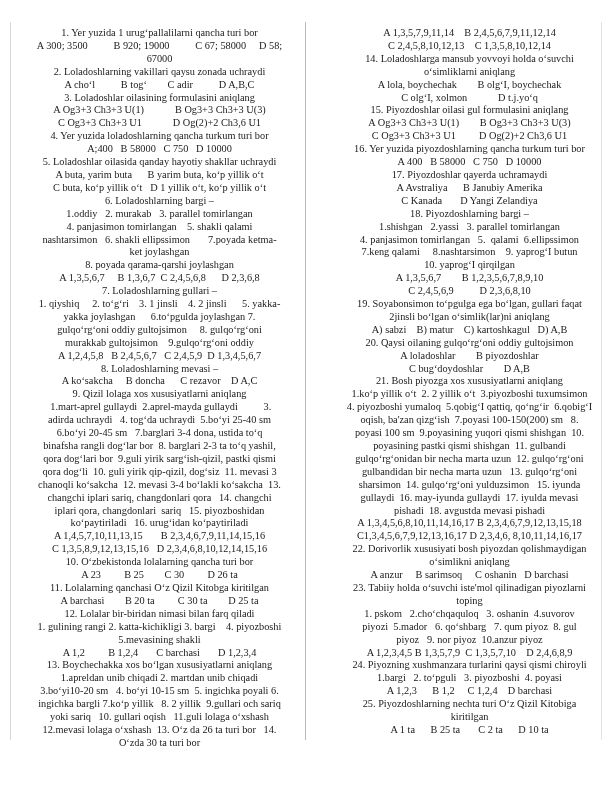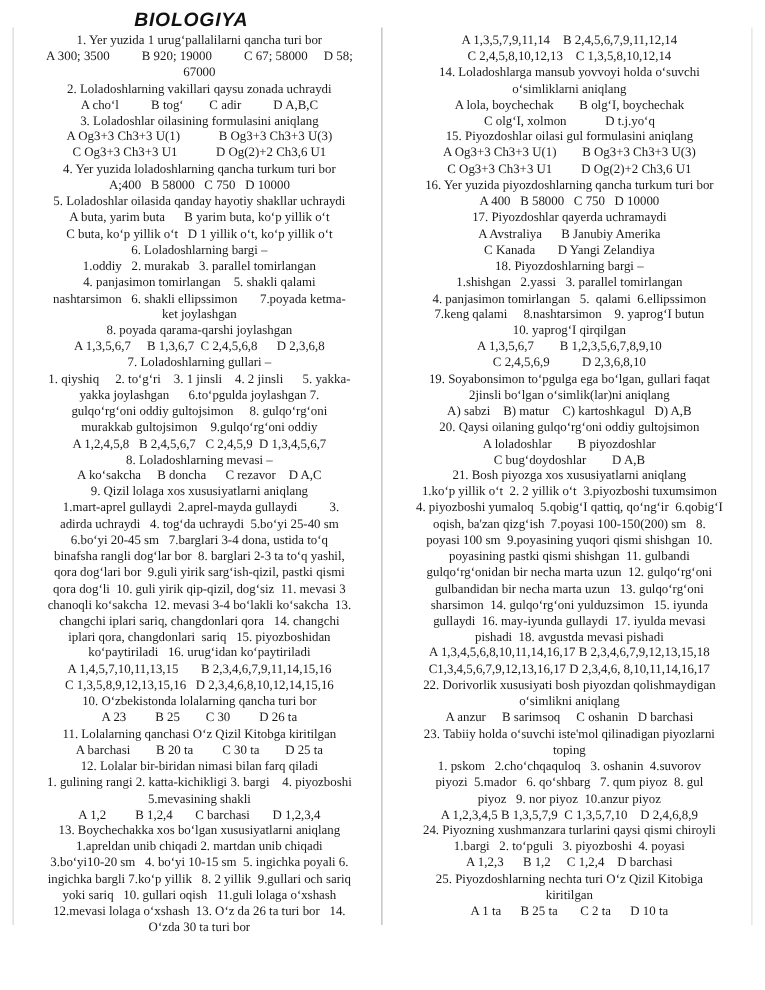--- a/index.html
+++ b/index.html
@@ -61,36 +61,35 @@
     line-height: 12.9px;
     text-align: center;
     white-space: pre-wrap;
     word-wrap: break-word;
   }
   .col-left {
     left: 22px;
     width: 275px;
   }
   .col-right {
-    left: 317px;
+    left: 331px;
     width: 277px;
   }
   .line {
     display: block;
     white-space: pre-wrap;
     min-height: 12.9px;
   }
 </style>
 </head>
 <body>
 
 <div class="page">
 
   <div class="frame-left"></div>
   <div class="frame-right"></div>
   <div class="col-divider"></div>
 
-  <div class="title">BIOLOGIYA</div>
 
   <div class="column col-left"><span class="line">1. Yer yuzida 1 urugʻpallalilarni qancha turi bor</span><span class="line">A 300; 3500          B 920; 19000          C 67; 58000     D 58;</span><span class="line">67000</span><span class="line">2. Loladoshlarning vakillari qaysu zonada uchraydi</span><span class="line">A choʻl          B togʻ        C adir          D A,B,C</span><span class="line">3. Loladoshlar oilasining formulasini aniqlang</span><span class="line">A Og3+3 Ch3+3 U(1)            B Og3+3 Ch3+3 U(3)</span><span class="line">C Og3+3 Ch3+3 U1            D Og(2)+2 Ch3,6 U1</span><span class="line">4. Yer yuzida loladoshlarning qancha turkum turi bor</span><span class="line">A;400   B 58000   C 750   D 10000</span><span class="line">5. Loladoshlar oilasida qanday hayotiy shakllar uchraydi</span><span class="line">A buta, yarim buta      B yarim buta, koʻp yillik oʻt</span><span class="line">C buta, koʻp yillik oʻt   D 1 yillik oʻt, koʻp yillik oʻt</span><span class="line">6. Loladoshlarning bargi –</span><span class="line">1.oddiy   2. murakab   3. parallel tomirlangan</span><span class="line">4. panjasimon tomirlangan    5. shakli qalami</span><span class="line">nashtarsimon   6. shakli ellipssimon       7.poyada ketma-</span><span class="line">ket joylashgan</span><span class="line">8. poyada qarama-qarshi joylashgan</span><span class="line">A 1,3,5,6,7     B 1,3,6,7  C 2,4,5,6,8      D 2,3,6,8</span><span class="line">7. Loladoshlarning gullari –</span><span class="line">1. qiyshiq     2. toʻgʻri    3. 1 jinsli    4. 2 jinsli      5. yakka-</span><span class="line">yakka joylashgan      6.toʻpgulda joylashgan 7.</span><span class="line">gulqoʻrgʻoni oddiy gultojsimon     8. gulqoʻrgʻoni</span><span class="line">murakkab gultojsimon    9.gulqoʻrgʻoni oddiy</span><span class="line">A 1,2,4,5,8   B 2,4,5,6,7   C 2,4,5,9  D 1,3,4,5,6,7</span><span class="line">8. Loladoshlarning mevasi –</span><span class="line">A koʻsakcha     B doncha      C rezavor    D A,C</span><span class="line">9. Qizil lolaga xos xususiyatlarni aniqlang</span><span class="line"> 1.mart-aprel gullaydi  2.aprel-mayda gullaydi          3.</span><span class="line">adirda uchraydi   4. togʻda uchraydi  5.boʻyi 25-40 sm</span><span class="line">6.boʻyi 20-45 sm   7.barglari 3-4 dona, ustida toʻq</span><span class="line">binafsha rangli dogʻlar bor  8. barglari 2-3 ta toʻq yashil,</span><span class="line">qora dogʻlari bor  9.guli yirik sargʻish-qizil, pastki qismi</span><span class="line">qora dogʻli  10. guli yirik qip-qizil, dogʻsiz  11. mevasi 3</span><span class="line">chanoqli koʻsakcha  12. mevasi 3-4 boʻlakli koʻsakcha  13.</span><span class="line">changchi iplari sariq, changdonlari qora   14. changchi</span><span class="line">iplari qora, changdonlari  sariq   15. piyozboshidan</span><span class="line">koʻpaytiriladi   16. urugʻidan koʻpaytiriladi</span><span class="line">A 1,4,5,7,10,11,13,15       B 2,3,4,6,7,9,11,14,15,16</span><span class="line">C 1,3,5,8,9,12,13,15,16   D 2,3,4,6,8,10,12,14,15,16</span><span class="line">10. Oʻzbekistonda lolalarning qancha turi bor</span><span class="line">A 23         B 25        C 30         D 26 ta</span><span class="line">11. Lolalarning qanchasi Oʻz Qizil Kitobga kiritilgan</span><span class="line">A barchasi        B 20 ta         C 30 ta        D 25 ta</span><span class="line">12. Lolalar bir-biridan nimasi bilan farq qiladi</span><span class="line">1. gulining rangi 2. katta-kichikligi 3. bargi    4. piyozboshi</span><span class="line">5.mevasining shakli</span><span class="line">A 1,2         B 1,2,4       C barchasi       D 1,2,3,4</span><span class="line">13. Boychechakka xos boʻlgan xususiyatlarni aniqlang</span><span class="line">1.apreldan unib chiqadi 2. martdan unib chiqadi</span><span class="line">3.boʻyi10-20 sm   4. boʻyi 10-15 sm  5. ingichka poyali 6.</span><span class="line">ingichka bargli 7.koʻp yillik   8. 2 yillik  9.gullari och sariq</span><span class="line">yoki sariq   10. gullari oqish   11.guli lolaga oʻxshash</span><span class="line">12.mevasi lolaga oʻxshash  13. Oʻz da 26 ta turi bor   14.</span><span class="line">Oʻzda 30 ta turi bor</span></div>
   <div class="column col-right"><span class="line">A 1,3,5,7,9,11,14    B 2,4,5,6,7,9,11,12,14</span><span class="line">C 2,4,5,8,10,12,13    C 1,3,5,8,10,12,14</span><span class="line">14. Loladoshlarga mansub yovvoyi holda oʻsuvchi</span><span class="line">oʻsimliklarni aniqlang</span><span class="line">A lola, boychechak        B olgʻI, boychechak</span><span class="line">C olgʻI, xolmon            D t.j.yoʻq</span><span class="line">15. Piyozdoshlar oilasi gul formulasini aniqlang</span><span class="line">A Og3+3 Ch3+3 U(1)        B Og3+3 Ch3+3 U(3)</span><span class="line">C Og3+3 Ch3+3 U1         D Og(2)+2 Ch3,6 U1</span><span class="line">16. Yer yuzida piyozdoshlarning qancha turkum turi bor</span><span class="line">A 400   B 58000   C 750   D 10000</span><span class="line">17. Piyozdoshlar qayerda uchramaydi</span><span class="line">A Avstraliya      B Janubiy Amerika</span><span class="line">C Kanada       D Yangi Zelandiya</span><span class="line">18. Piyozdoshlarning bargi –</span><span class="line">1.shishgan   2.yassi   3. parallel tomirlangan</span><span class="line">4. panjasimon tomirlangan   5.  qalami  6.ellipssimon</span><span class="line">7.keng qalami     8.nashtarsimon    9. yaprogʻI butun</span><span class="line">10. yaprogʻI qirqilgan</span><span class="line">A 1,3,5,6,7        B 1,2,3,5,6,7,8,9,10</span><span class="line">C 2,4,5,6,9          D 2,3,6,8,10</span><span class="line">19. Soyabonsimon toʻpgulga ega boʻlgan, gullari faqat</span><span class="line">2jinsli boʻlgan oʻsimlik(lar)ni aniqlang</span><span class="line">A) sabzi    B) matur    C) kartoshkagul   D) A,B</span><span class="line">20. Qaysi oilaning gulqoʻrgʻoni oddiy gultojsimon</span><span class="line">A loladoshlar        B piyozdoshlar</span><span class="line">C bugʻdoydoshlar        D A,B</span><span class="line">21. Bosh piyozga xos xususiyatlarni aniqlang</span><span class="line">1.koʻp yillik oʻt  2. 2 yillik oʻt  3.piyozboshi tuxumsimon</span><span class="line">4. piyozboshi yumaloq  5.qobigʻI qattiq, qoʻngʻir  6.qobigʻI</span><span class="line">oqish, ba'zan qizgʻish  7.poyasi 100-150(200) sm   8.</span><span class="line">poyasi 100 sm  9.poyasining yuqori qismi shishgan  10.</span><span class="line">poyasining pastki qismi shishgan  11. gulbandi</span><span class="line">gulqoʻrgʻonidan bir necha marta uzun  12. gulqoʻrgʻoni</span><span class="line">gulbandidan bir necha marta uzun   13. gulqoʻrgʻoni</span><span class="line">sharsimon  14. gulqoʻrgʻoni yulduzsimon   15. iyunda</span><span class="line">gullaydi  16. may-iyunda gullaydi  17. iyulda mevasi</span><span class="line">pishadi  18. avgustda mevasi pishadi</span><span class="line">A 1,3,4,5,6,8,10,11,14,16,17 B 2,3,4,6,7,9,12,13,15,18</span><span class="line">C1,3,4,5,6,7,9,12,13,16,17 D 2,3,4,6, 8,10,11,14,16,17</span><span class="line">22. Dorivorlik xususiyati bosh piyozdan qolishmaydigan</span><span class="line">oʻsimlikni aniqlang</span><span class="line">A anzur     B sarimsoq     C oshanin   D barchasi</span><span class="line">23. Tabiiy holda oʻsuvchi iste'mol qilinadigan piyozlarni</span><span class="line">toping</span><span class="line">1. pskom   2.choʻchqaquloq   3. oshanin  4.suvorov</span><span class="line">piyozi  5.mador   6. qoʻshbarg   7. qum piyoz  8. gul</span><span class="line">piyoz   9. nor piyoz  10.anzur piyoz</span><span class="line">A 1,2,3,4,5 B 1,3,5,7,9  C 1,3,5,7,10    D 2,4,6,8,9</span><span class="line">24. Piyozning xushmanzara turlarini qaysi qismi chiroyli</span><span class="line">1.bargi   2. toʻpguli   3. piyozboshi  4. poyasi</span><span class="line">A 1,2,3      B 1,2     C 1,2,4    D barchasi</span><span class="line">25. Piyozdoshlarning nechta turi Oʻz Qizil Kitobiga</span><span class="line">kiritilgan</span><span class="line">A 1 ta      B 25 ta       C 2 ta      D 10 ta</span></div>
 
 </div>
 
 </body></html>

